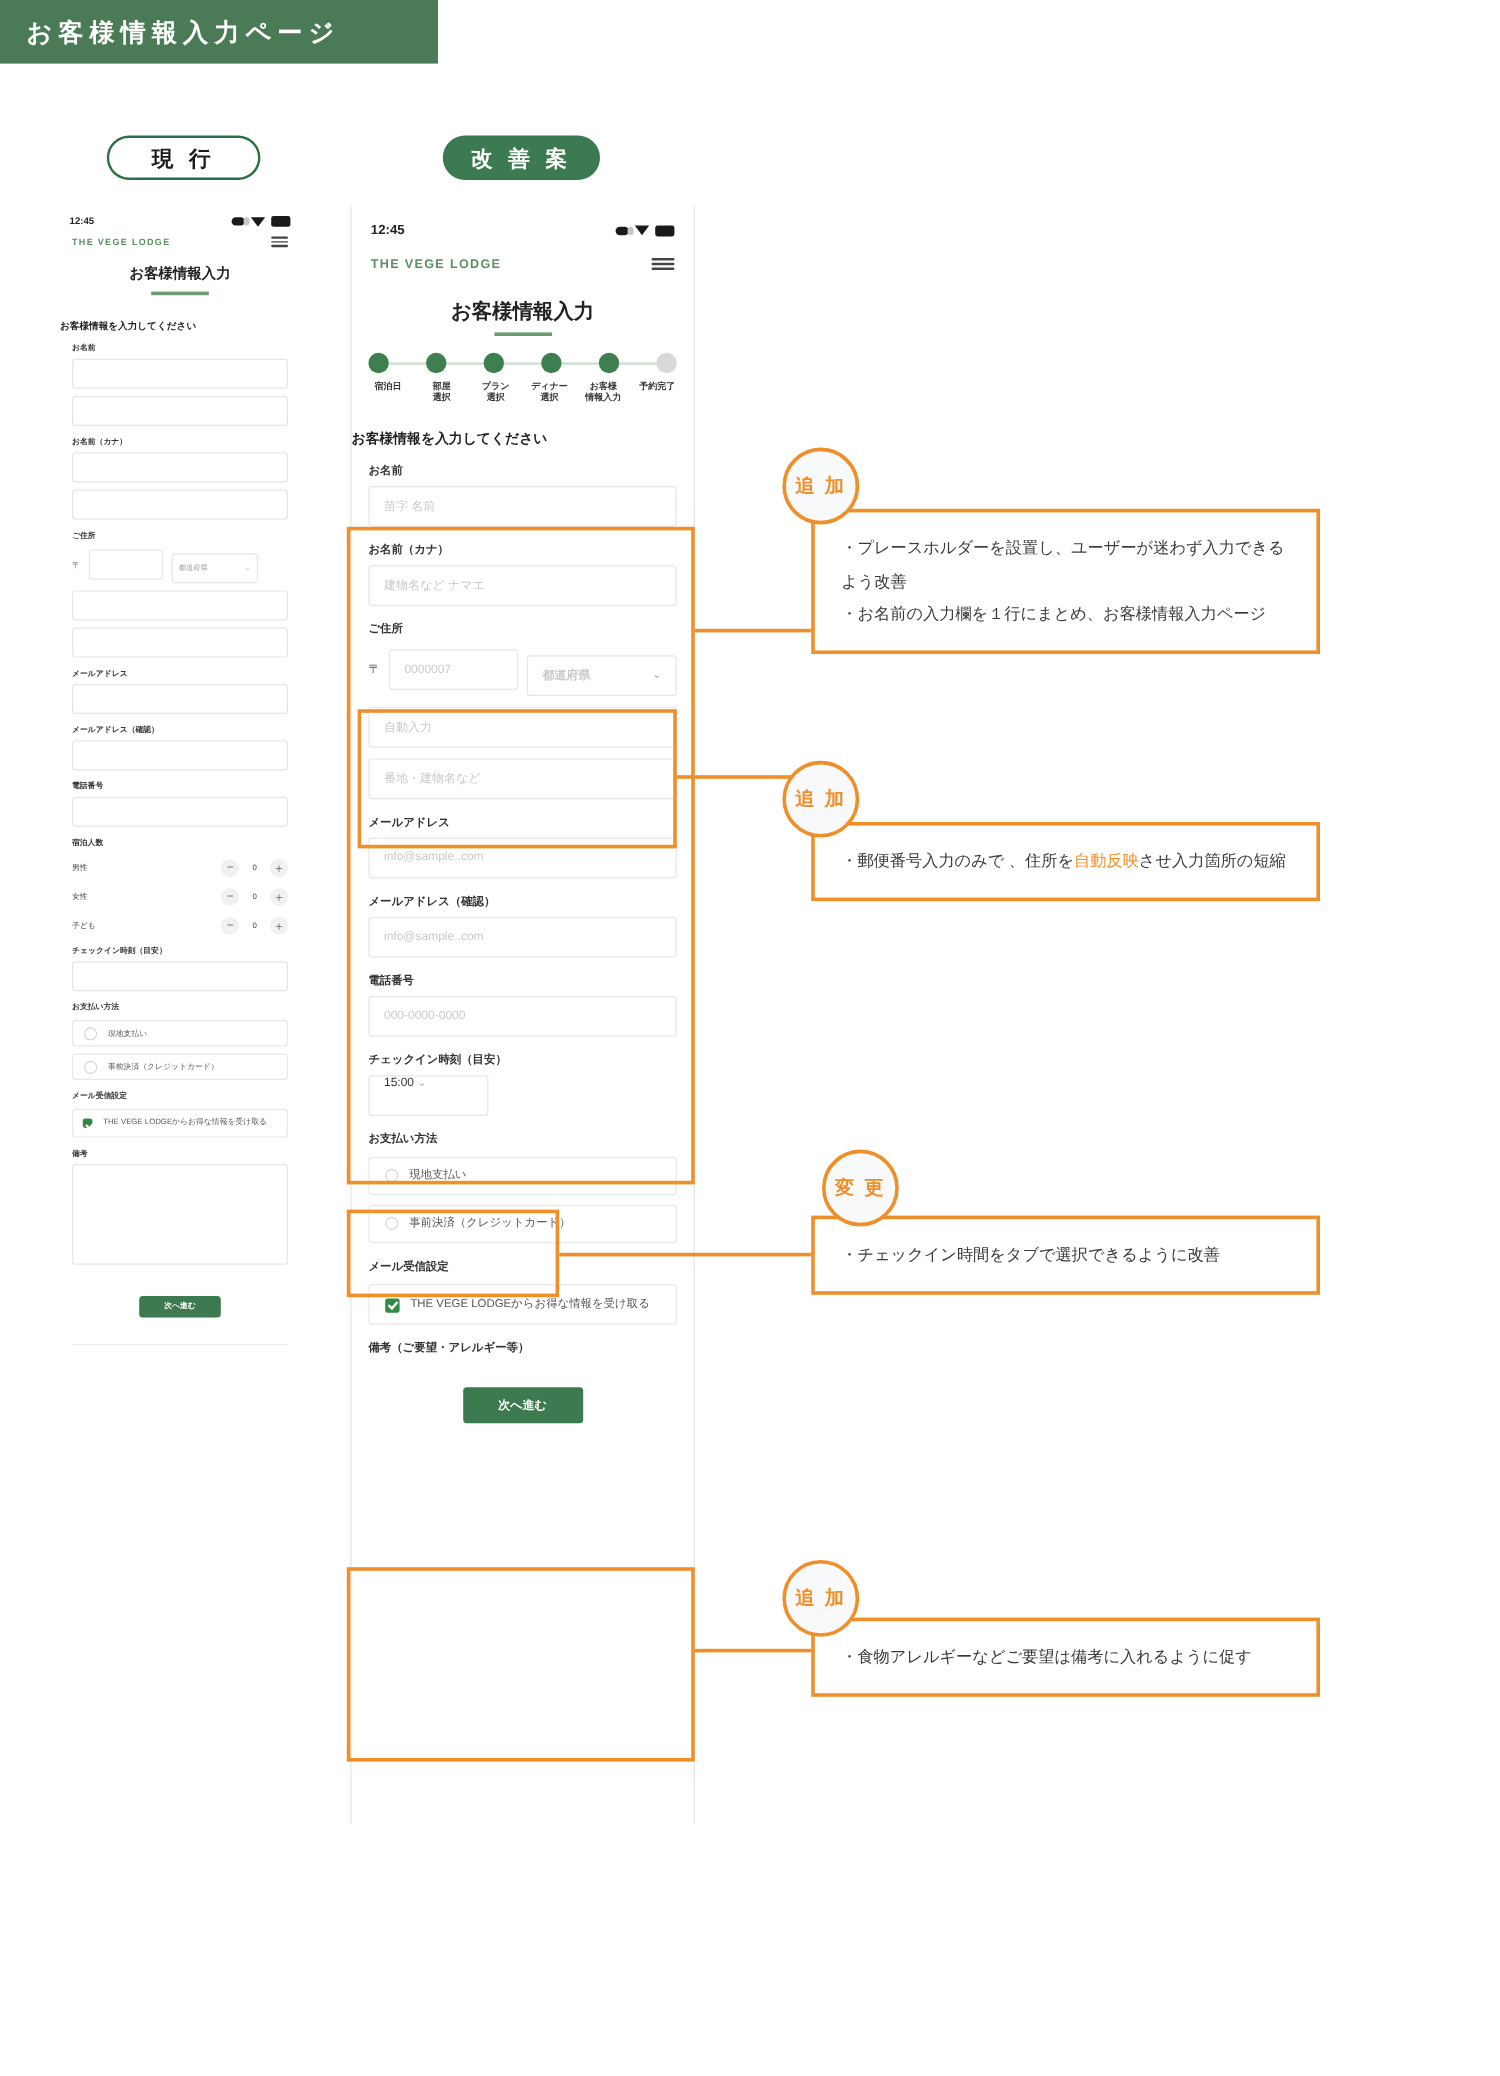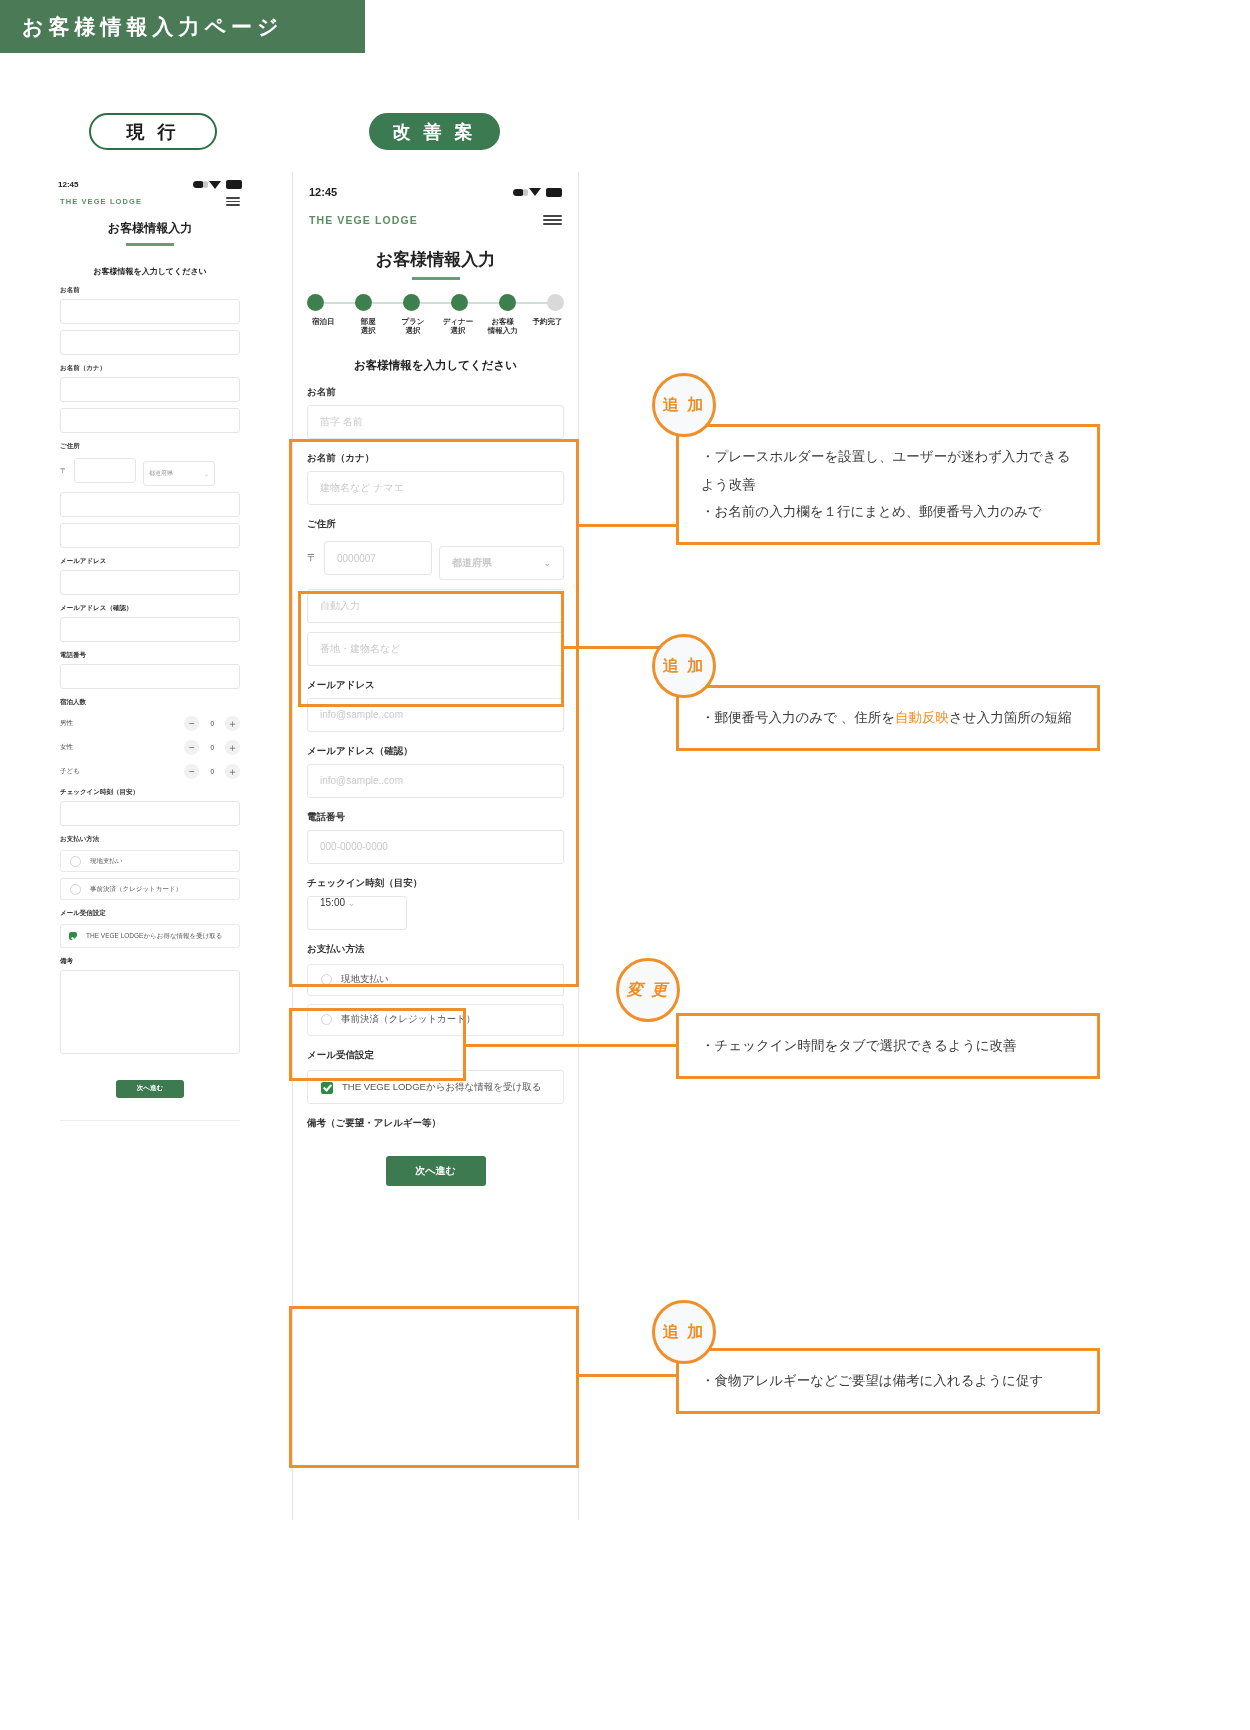--- a/index.html
+++ b/index.html
@@ -76,21 +76,21 @@
   .steps-line{ display:flex; align-items:center; justify-content:space-between;
     position:relative; padding:0 6px;}
   .steps-line:before{ content:""; position:absolute; left:14px; right:14px; top:50%;
     height:2px; background:#cfe0d2; transform:translateY(-50%); }
   .dot{ width:17px; height:17px; border-radius:50%; background:#3e7f4f; position:relative; z-index:2;}
   .dot.off{ background:#d9d9d9; }
   .step-labels{ display:flex; justify-content:space-between; margin-top:6px; }
   .step-lab{ width:16.6%; text-align:center; font-size:7.5px; color:#333;
     line-height:1.25; font-weight:700; }
 
-  .subtitle{ text-align:center; font-weight:700; color:#222; }
+  .subtitle{ font-weight:700; color:#222; }
 
   
   .flabel{ font-weight:700; color:#333; }
   .fbox{ border:1px solid #e6e6e6; background:#fff; border-radius:3px; }
   .fbox.ph{ color:#c9c9c9; display:flex; align-items:center; }
   .inline{ display:flex; align-items:center; gap:7px; }
 
   
   .optrow{ border:1px solid #e8e8e8; border-radius:3px; display:flex;
     align-items:center; gap:9px; background:#fff; }
@@ -439,39 +439,39 @@
     <div class="flabel">備考（ご要望・アレルギー等）</div>
   </div>
 
   <div class="submit">次へ進む</div>
 </div>
 
 <div class="hl" style="left:289px; top:439px; width:290px; height:548px;"></div>
 <div class="conn" style="left:579px; top:524px; width:99px; height:3px;"></div>
 <div class="callout" style="left:676px; top:424px; width:424px;">
   <div>・プレースホルダーを設置し、ユーザーが迷わず入力できるよう改善</div>
-  <div>・お名前の入力欄を１行にまとめ、郵便番号入力のみで</div>
+  <div>・お名前の入力欄を１行にまとめ、お客様情報入力ページ</div>
 </div>
 <div class="badge" style="left:652px; top:373px;">追 加</div>
 
 <div class="hl" style="left:298px; top:591px; width:266px; height:116px;"></div>
 <div class="conn" style="left:564px; top:646px; width:115px; height:3px;"></div>
 <div class="conn" style="left:676px; top:646px; width:3px; height:77px;"></div>
 <div class="callout" style="left:676px; top:685px; width:424px;">
   <div>
     <span>・郵便番号入力のみで 、住所を</span><span class="accent">自動反映</span><span>させ入力箇所の短縮</span>
   </div>
 </div>
 <div class="badge" style="left:652px; top:634px;">追 加</div>
 
 <div class="hl" style="left:289px; top:1008px; width:177px; height:73px;"></div>
 <div class="conn" style="left:466px; top:1044px; width:213px; height:3px;"></div>
 <div class="callout" style="left:676px; top:1013px; width:424px;">
   <div>・チェックイン時間をタブで選択できるように改善</div>
 </div>
-<div class="badge" style="left:616px; top:958px;font-style:italic;">変 更</div>
+<div class="badge" style="left:685px; top:958px;">変 更</div>
 
 <div class="hl" style="left:289px; top:1306px; width:290px; height:162px;"></div>
 <div class="conn" style="left:579px; top:1374px; width:100px; height:3px;"></div>
 <div class="callout" style="left:676px; top:1348px; width:424px;">
   <div>・食物アレルギーなどご要望は備考に入れるように促す</div>
 </div>
 <div class="badge" style="left:652px; top:1300px;">追 加</div>
 
 </body></html>

